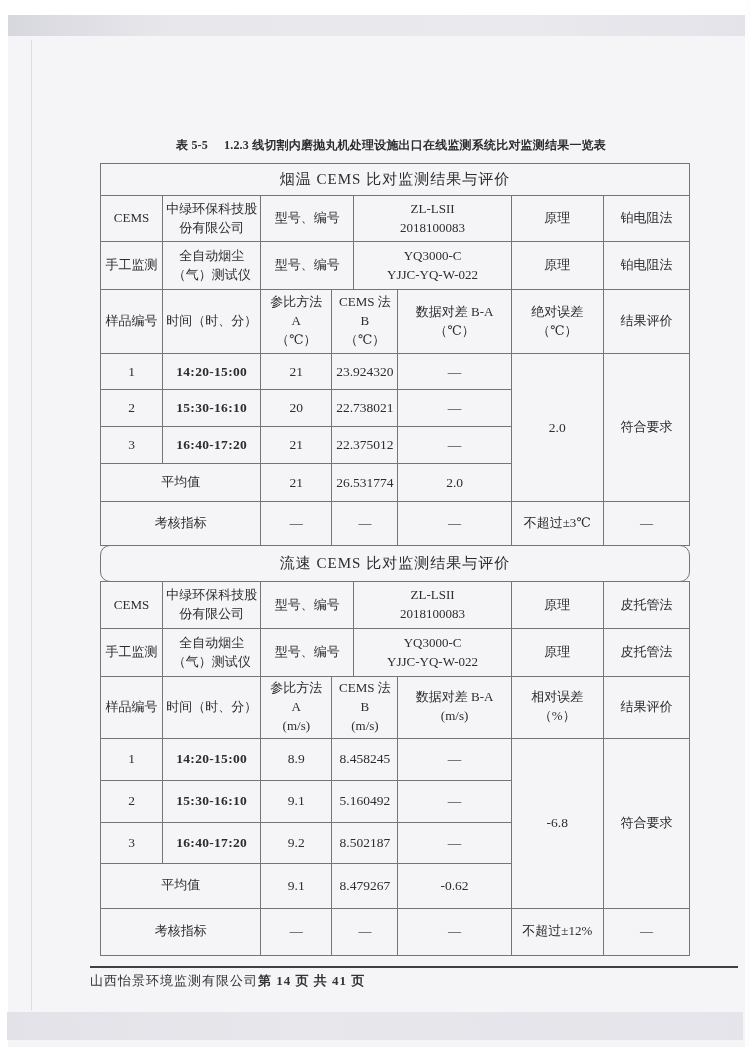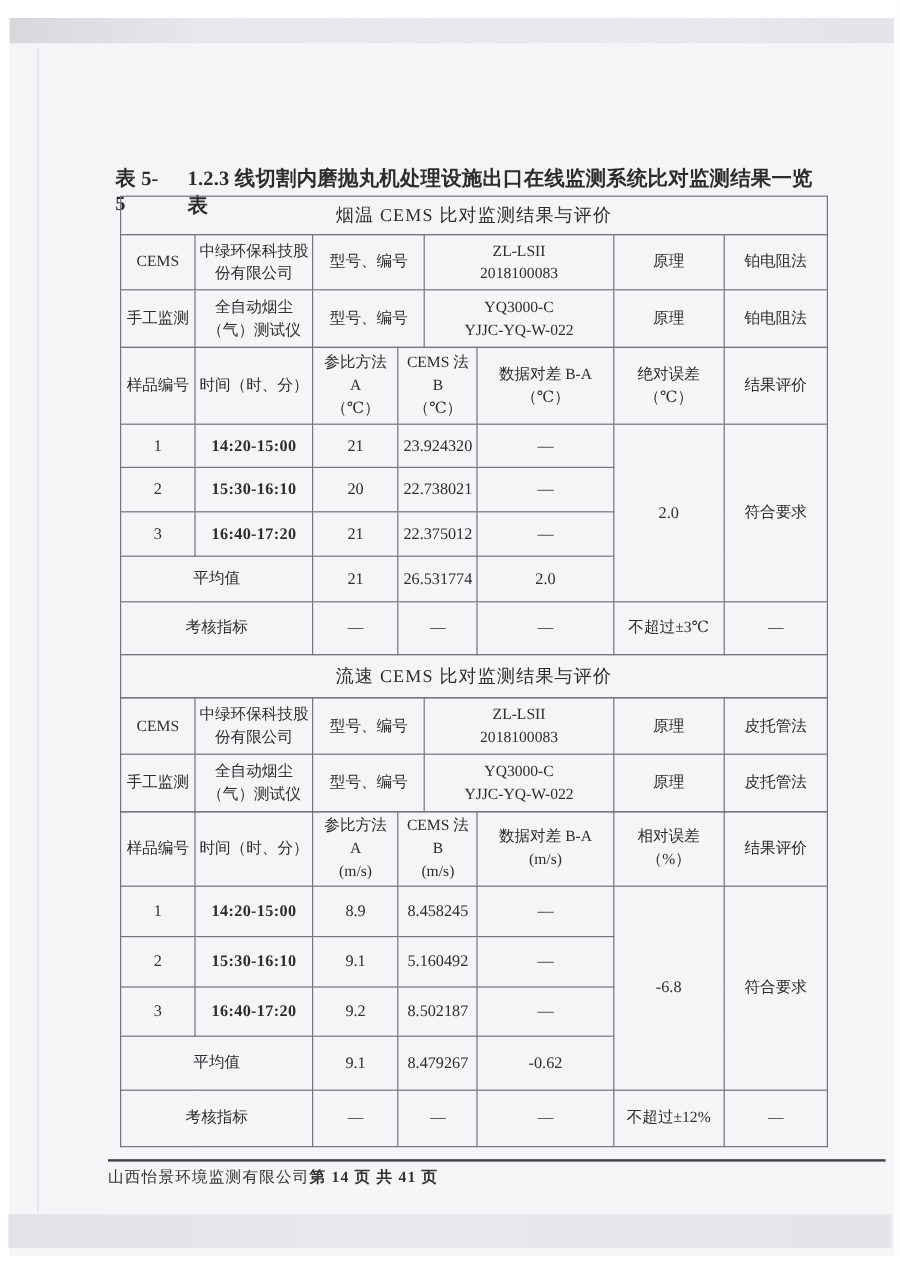--- a/index.html
+++ b/index.html
@@ -13,28 +13,28 @@
   .edge-right{position:absolute;top:0;right:0;bottom:0;width:5px;background:#fdfdfe;}
   .scan-line{position:absolute;top:40px;left:31px;width:1px;height:970px;background:rgba(110,110,125,0.18);}
   .band-bottom{position:absolute;left:7px;right:7px;top:1012px;height:28px;
             background:linear-gradient(to right,#e2e2e8,#e7e7ec 40%,#e4e4ea);}
   .edge-bottom{position:absolute;left:0;right:0;bottom:0;height:14px;background:#ffffff;}
 
   
   .intro{position:absolute;left:92px;top:84px;width:572px;font-size:16.5px;line-height:26px;
          text-align:justify;text-indent:2.6em;font-weight:500;letter-spacing:0.2px;}
   .caption{position:absolute;left:96px;top:137px;width:590px;display:flex;justify-content:center;
-           gap:16px;font-size:17px;font-weight:700;letter-spacing:0.2px;}
+           gap:16px;font-size:12px;font-weight:700;letter-spacing:0.2px;}
 
   
   .doc-table{position:absolute;left:100px;top:163px;width:590px;}
   .tbl-title{box-sizing:border-box;border:1px solid #74747a;text-align:right;font-size:15px;
              letter-spacing:1px;display:flex;align-items:center;justify-content:center;}
   .t1-title{height:33px;}
-  .t2-title{height:37px;margin-top:-1px;}
+  .t2-title{height:37px;margin-top:-1px;border-radius:10px;}
   table{width:100%;border-collapse:collapse;table-layout:fixed;margin-top:-1px;}
   td{border:1px solid #74747a;text-align:center;vertical-align:middle;font-size:13px;
      padding:2px 3px;white-space:pre-line;overflow:hidden;line-height:1.45;}
   .hdr td{font-size:13px;}
   td.t{font-weight:700;letter-spacing:0.3px;font-size:13.5px;}
   td.num{font-size:13.5px;}
 
   
   .footer-rule{position:absolute;left:90px;top:966px;width:648px;border-top:2px solid #404044;}
   .footer{position:absolute;left:90px;top:972px;width:648px;display:flex;

